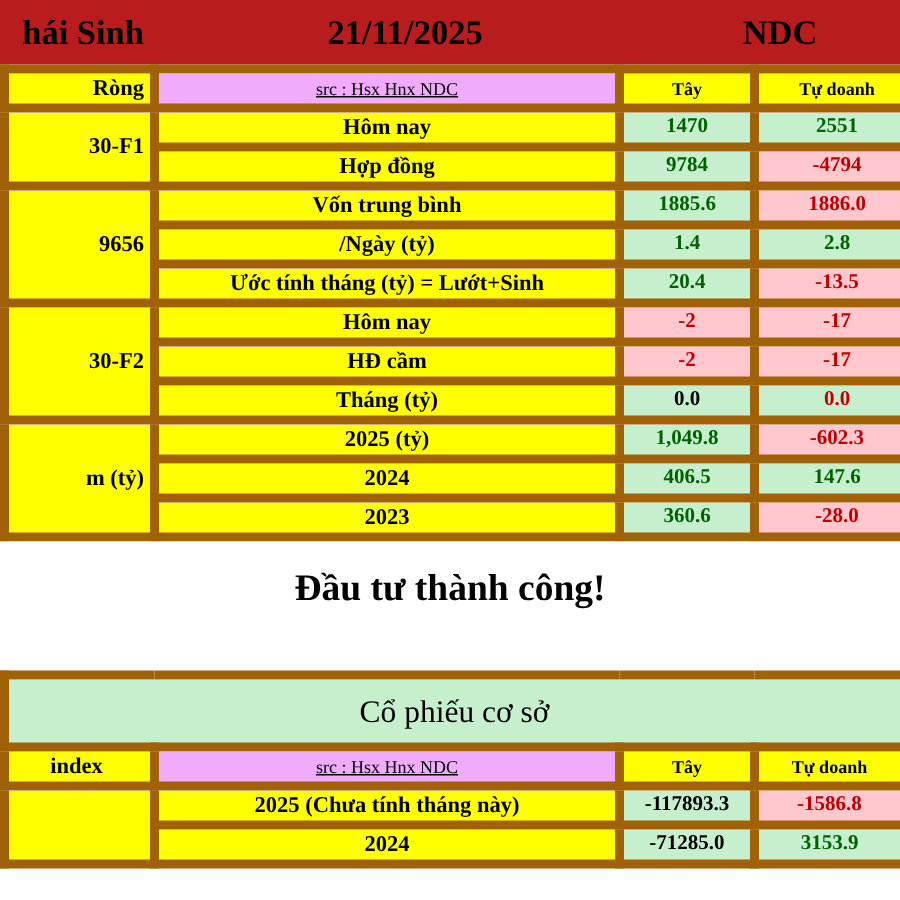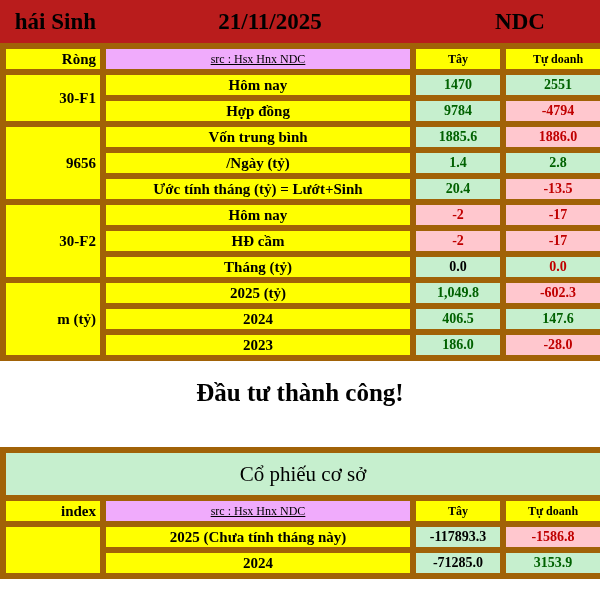--- a/index.html
+++ b/index.html
@@ -168,21 +168,21 @@
 
     </tr>
     <tr class="rowh">
       <td class="yellow lbl">2024</td>
       <td class="green numg">406.5</td>
       <td class="green numg">147.6</td>
 
     </tr>
     <tr class="rowh">
       <td class="yellow lbl">2023</td>
-      <td class="green numg">186.0</td>
+      <td class="green numg">360.6</td>
       <td class="pink numr">-28.0</td>
 
     </tr>
   </tbody>
     </table>
 
   <div class="slogan">Đầu tư thành công!</div>
 
   <div class="spacer-wide"></div>
 
@@ -191,21 +191,21 @@
       <col style="width:100px">
       <col style="width:310px">
       <col style="width:90px">
       <col style="width:100px">
     </colgroup>
     <tbody>
         <tr class="bottom-title">
       <td colspan="4">Cổ phiếu cơ sở</td>
     </tr>
     <tr class="rowh">
-      <td class="yellow lbl" style="text-align:right;padding-right:4px">index</td>
+      <td class="yellow lbl" style="text-align:center;padding-right:4px">index</td>
       <td class="white src">src : Hsx Hnx NDC</td>
       <td class="yellow hdr">Tây</td>
       <td class="yellow hdr">Tự doanh</td>
     </tr>
     <tr class="rowh">
       <td class="yellow lbl" rowspan="2" style="text-align:right;padding-right:4px"></td>
       <td class="yellow lbl">2025 (Chưa tính tháng này)</td>
       <td class="green numk">-117893.3</td>
       <td class="pink numr">-1586.8</td>
     </tr>

